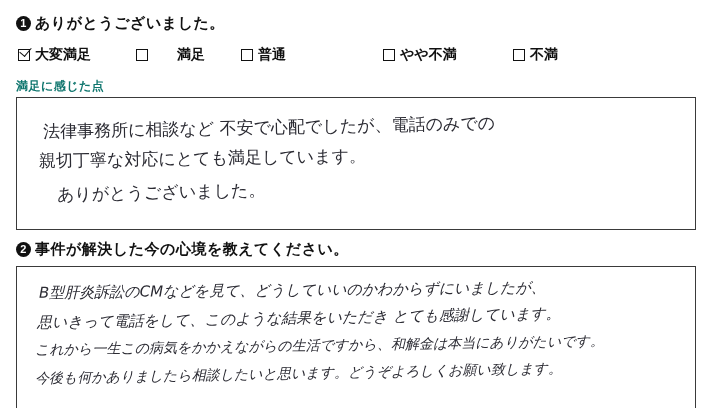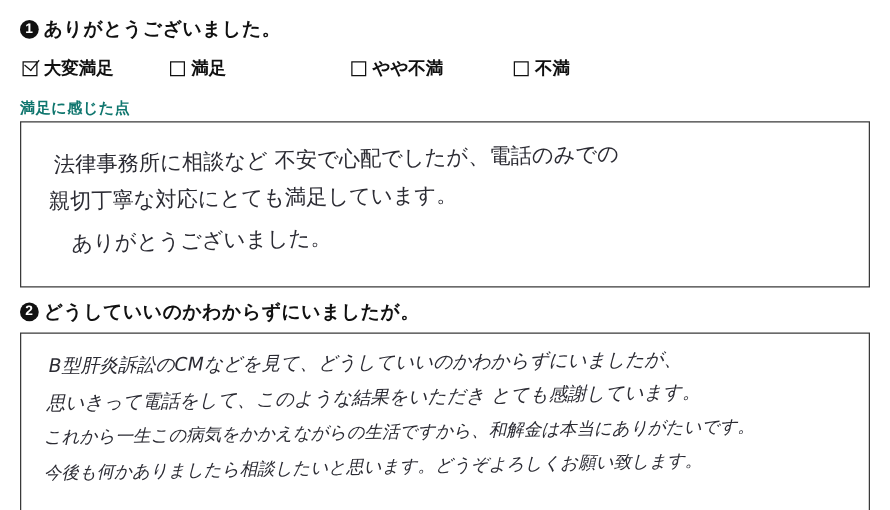--- a/index.html
+++ b/index.html
@@ -116,23 +116,27 @@
   <div class="q-heading" style="position:absolute; left:16px; top:14px;">
     <span class="q-num">1</span>
     <span>ありがとうございました。</span>
   </div>
 
   <div class="choices" style="position:absolute; left:18px; top:34px; width:560px;">
     <div class="choice" style="width:118px;text-align:center;">
       <span class="cb checked"></span>
       <span>大変満足</span>
     </div>
-    <div class="choice" style="width:105px;">
+    <div class="choice" style="width:105px;gap:24px;">
       <span class="cb"></span>
       <span>満足</span>
+    </div>
+    <div class="choice" style="width:102px;">
+      <span class="cb"></span>
+      <span>普通</span>
     </div>
     <div class="choice" style="width:130px;padding-left:40px;">
       <span class="cb"></span>
       <span>やや不満</span>
     </div>
     <div class="choice">
       <span class="cb"></span>
       <span>不満</span>
     </div>
   </div>
@@ -140,21 +144,21 @@
   <div class="sub-label" style="position:absolute; left:16px; top:78px;">満足に感じた点</div>
 
   <div class="answer-box" style="position:absolute; left:16px; top:97px; width:680px; height:133px;">
     <div class="hand l1" style="left:26px; top:18px; font-size:17px;">法律事務所に相談など 不安で心配でしたが、電話のみでの</div>
     <div class="hand l2" style="left:22px; top:49px; font-size:17px;">親切丁寧な対応にとても満足しています。</div>
     <div class="hand l3" style="left:40px; top:83px; font-size:17px;">ありがとうございました。</div>
   </div>
 
   <div class="q-heading" style="position:absolute; left:16px; top:240px;">
     <span class="q-num">2</span>
-    <span>どうしていいのかわからずにいましたが。</span>
+    <span>事件が解決した今の心境を教えてください。</span>
   </div>
 
   <div class="answer-box" style="position:absolute; left:16px; top:266px; width:680px; height:144px;font-style:italic;">
     <div class="hand l4" style="left:22px; top:14px; font-size:15px;">B型肝炎訴訟のCMなどを見て、どうしていいのかわからずにいましたが、</div>
     <div class="hand l5" style="left:20px; top:42px; font-size:15px;">思いきって電話をして、このような結果をいただき とても感謝しています。</div>
     <div class="hand l2" style="left:18px; top:70px; font-size:14px;">これから一生この病気をかかえながらの生活ですから、和解金は本当にありがたいです。</div>
     <div class="hand l1" style="left:18px; top:98px; font-size:14px;">今後も何かありましたら相談したいと思います。どうぞよろしくお願い致します。</div>
   </div>
 
 </div>

